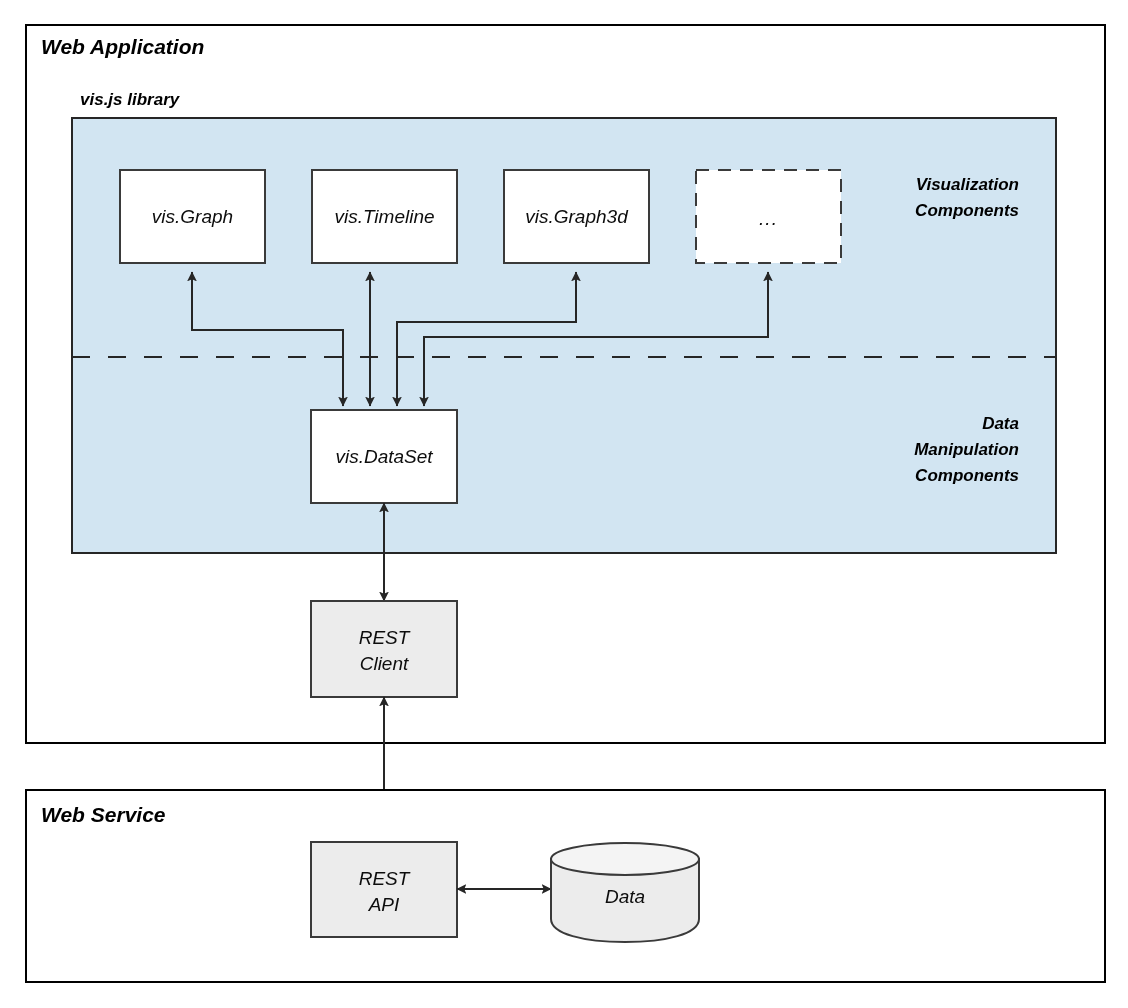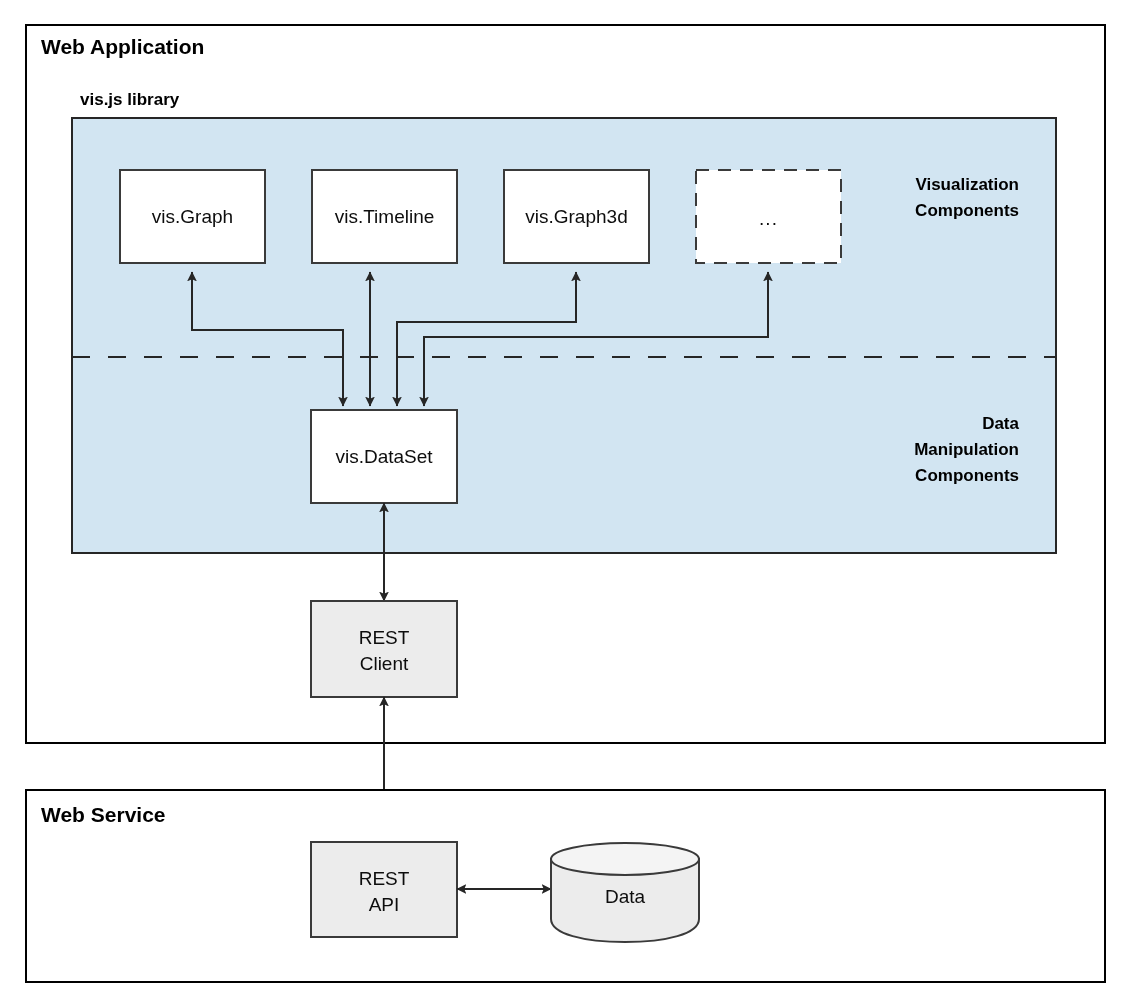--- a/index.html
+++ b/index.html
@@ -10,20 +10,21 @@
   body {
     width: 1128px;
     height: 1008px;
     font-family: "Liberation Sans", sans-serif;
     overflow: hidden;
   }
   #diagram-root {
     position: relative;
     width: 976px;
     height: 1008px;
+    font-style: italic;
   }
   svg.diagram {
     display: block;
     width: 1128px;
     height: 1008px;
   }
   .container-rect {
     fill: #ffffff;
     stroke: #000000;
     stroke-width: 2;

